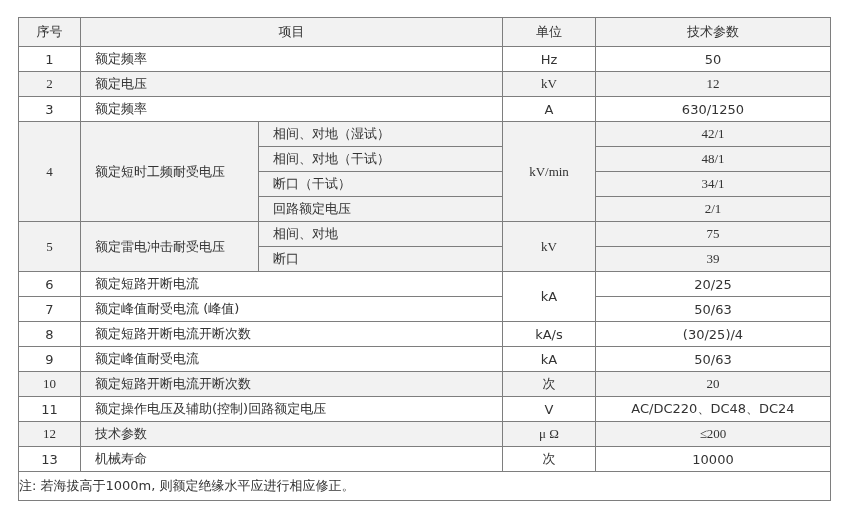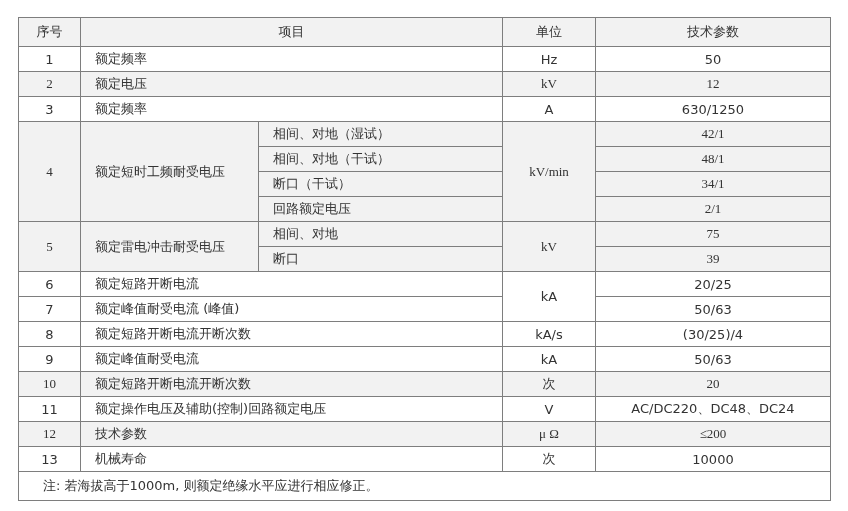--- a/index.html
+++ b/index.html
@@ -21,21 +21,21 @@
     vertical-align: middle;
     overflow: hidden;
     white-space: nowrap;
   }
   thead tr { height: 29px; }
   tbody tr { height: 25px; }
   tr.note-row { height: 29px; }
   .c { text-align: center; }
   .l { text-align: left; padding-left: 14px; }
   tr.shade td, tr.shade th, td.shade { background: #f2f2f2; font-family: Liberation Serif, serif; }
-  .note-row td { padding-left: 24px; }
+  .note-row td { padding-left: 0; }
 </style>
 </head>
 <body>
 
 <div class="page">
   <table class="spec-table">
     <colgroup>
       <col style="width:62px">
       <col style="width:178px">
       <col style="width:244px">

